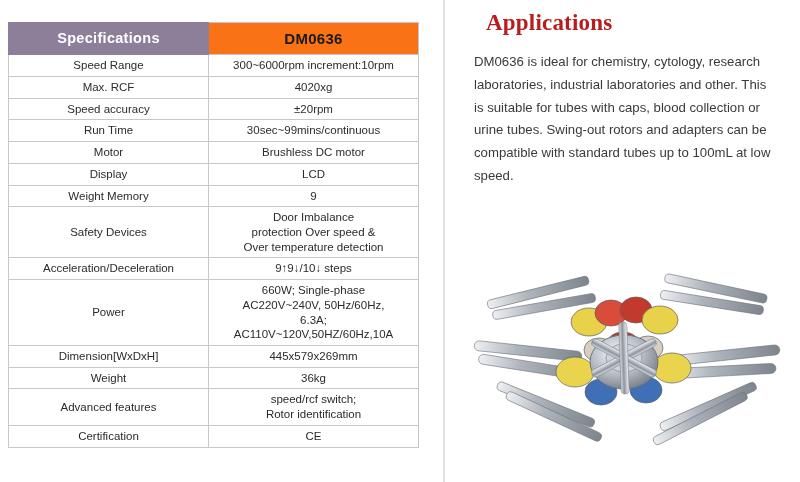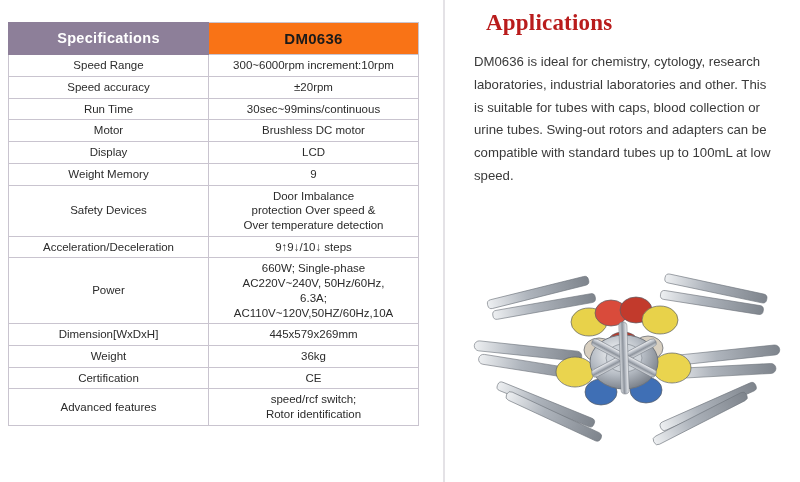--- a/index.html
+++ b/index.html
@@ -117,20 +117,24 @@
           <th class="head-left">Specifications</th>
           <th class="head-right">DM0636</th>
         </tr>
       </thead>
       <tbody id="spec-body">
           <tr>
             <td class="label">Speed Range</td>
             <td class="value">300~6000rpm increment:10rpm</td>
           </tr>
           <tr>
+            <td class="label">Max. RCF</td>
+            <td class="value">4020xg</td>
+          </tr>
+          <tr>
             <td class="label">Speed accuracy</td>
             <td class="value">±20rpm</td>
           </tr>
           <tr>
             <td class="label">Run Time</td>
             <td class="value">30sec~99mins/continuous</td>
           </tr>
           <tr>
             <td class="label">Motor</td>
             <td class="value">Brushless DC motor</td>
@@ -165,29 +169,29 @@
           </tr>
           <tr>
             <td class="label">Dimension[WxDxH]</td>
             <td class="value">445x579x269mm</td>
           </tr>
           <tr>
             <td class="label">Weight</td>
             <td class="value">36kg</td>
           </tr>
           <tr>
-            <td class="label">Certification</td>
-            <td class="value">CE</td>
-          </tr>
-          <tr>
             <td class="label tall">Advanced features</td>
             <td class="value tall">
               <span class="multi">speed/rcf switch;</span>
               <span class="multi">Rotor identification</span>
             </td>
+          </tr>
+          <tr>
+            <td class="label">Certification</td>
+            <td class="value">CE</td>
           </tr>
         </tbody>
     </table>
   </div>
 
   <div id="divider"></div>
 
   <div id="app-panel">
     <h1 id="app-title">Applications</h1>
     <p id="app-body">DM0636 is ideal for chemistry, cytology, research laboratories, industrial laboratories and other. This is suitable for tubes with caps, blood collection or urine tubes. Swing-out rotors and adapters can be compatible with standard tubes up to 100mL at low speed.</p>

